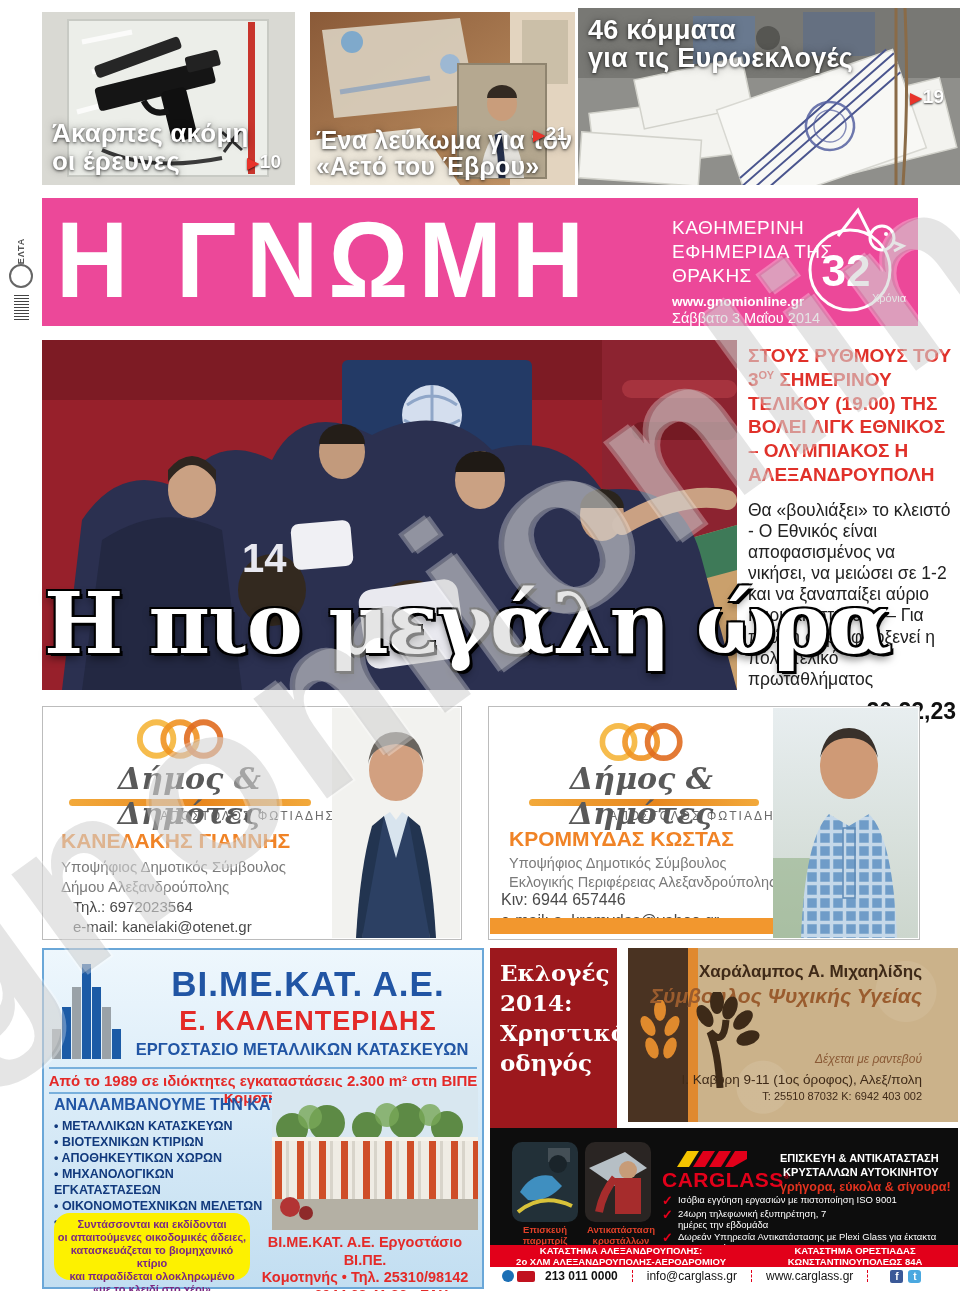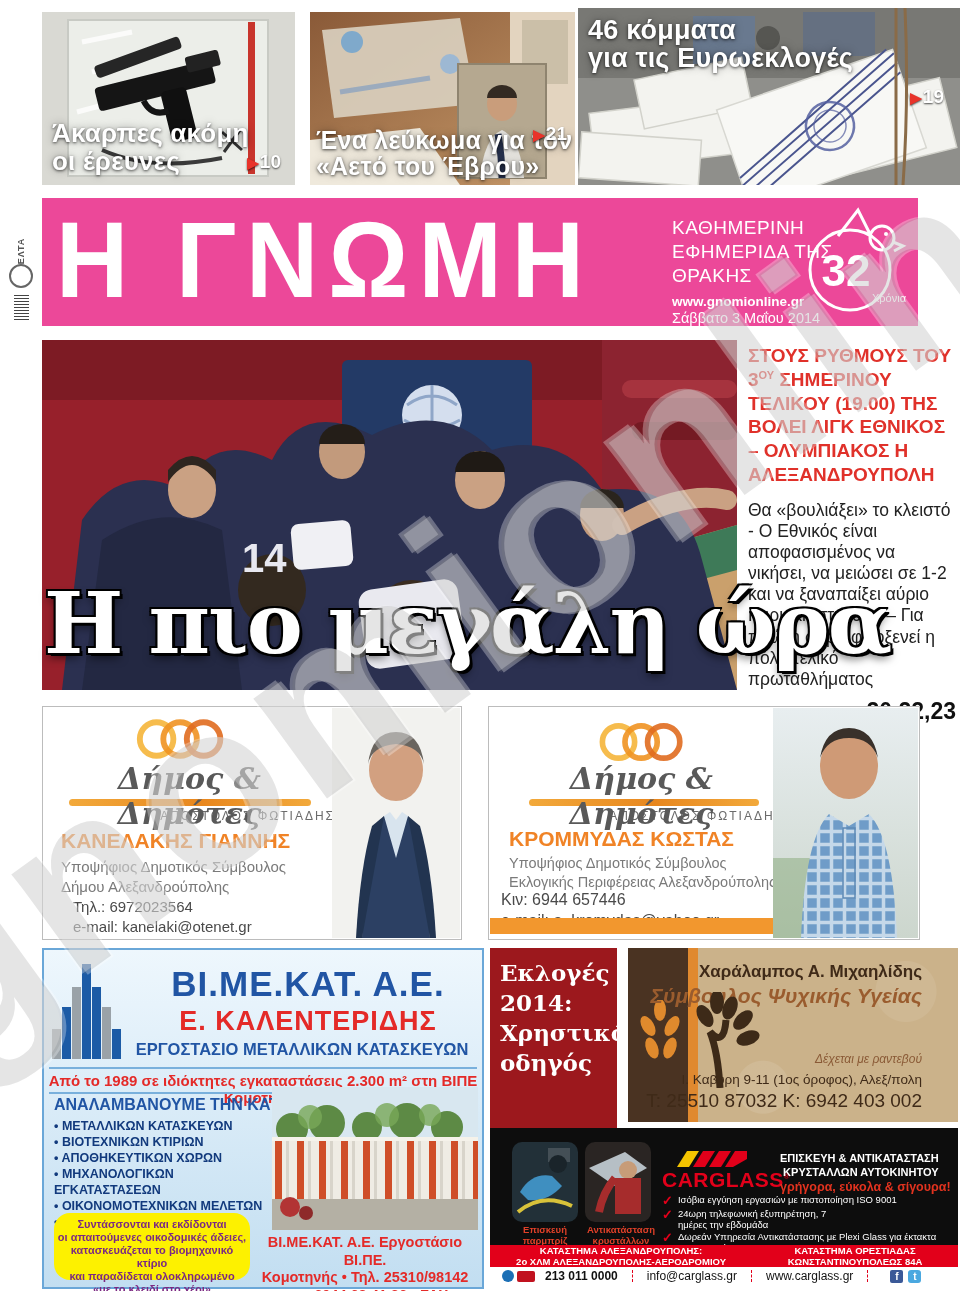--- a/index.html
+++ b/index.html
@@ -83,21 +83,21 @@
   .psy{position:absolute;left:628px;top:948px;width:330px;height:174px;overflow:hidden;}
   .psy-dark{position:absolute;left:0;top:0;width:60px;height:174px;background:#4a3322;}
   .psy-stripe{position:absolute;left:60px;top:0;width:10px;height:174px;background:#e0892f;}
   .psy-beige{position:absolute;left:70px;top:0;right:0;height:174px;
       background:radial-gradient(circle at 25% 80%,rgba(255,255,255,.10) 0 26px,transparent 27px),
                  radial-gradient(circle at 80% 25%,rgba(255,255,255,.08) 0 30px,transparent 31px),#cbb28a;}
   .psy-name{position:absolute;right:36px;top:14px;font-size:17px;font-weight:bold;color:#3f2a18;}
   .psy-title{position:absolute;right:36px;top:36px;font-size:21px;font-weight:bold;font-style:italic;color:#9a5c2e;}
   .psy-appt{position:absolute;right:36px;top:104px;font-size:12px;font-style:italic;color:#8a5a36;}
   .psy-addr{position:absolute;right:36px;top:124px;font-size:13.5px;color:#3f2a18;}
-  .psy-tel{position:absolute;right:36px;top:142px;font-size:19px;color:#3f2a18;}
+  .psy-tel{position:absolute;right:36px;top:142px;font-size:11px;color:#3f2a18;}
   
   .cg{position:absolute;left:490px;top:1128px;width:468px;height:157px;background:#0d0d0d;}
   .cg-thumb{position:absolute;top:14px;width:66px;height:80px;border-radius:10px;overflow:hidden;}
   .cg-thumb svg{width:100%;height:100%;}
   .cg-cap{position:absolute;top:97px;text-align:center;font-size:9.5px;font-weight:bold;
       color:#e04028;line-height:1.15;}
   .cg-flags{position:absolute;left:187px;top:21px;width:70px;height:18px;}
   .cg-logo{position:absolute;left:172px;top:40px;font-size:21px;font-weight:bold;color:#e2001a;letter-spacing:.5px;}
   .cg-logo sup{font-size:8px;}
   .cg-head{position:absolute;left:290px;top:23px;font-size:11px;font-weight:bold;color:#fff;line-height:1.3;text-align:right;}

